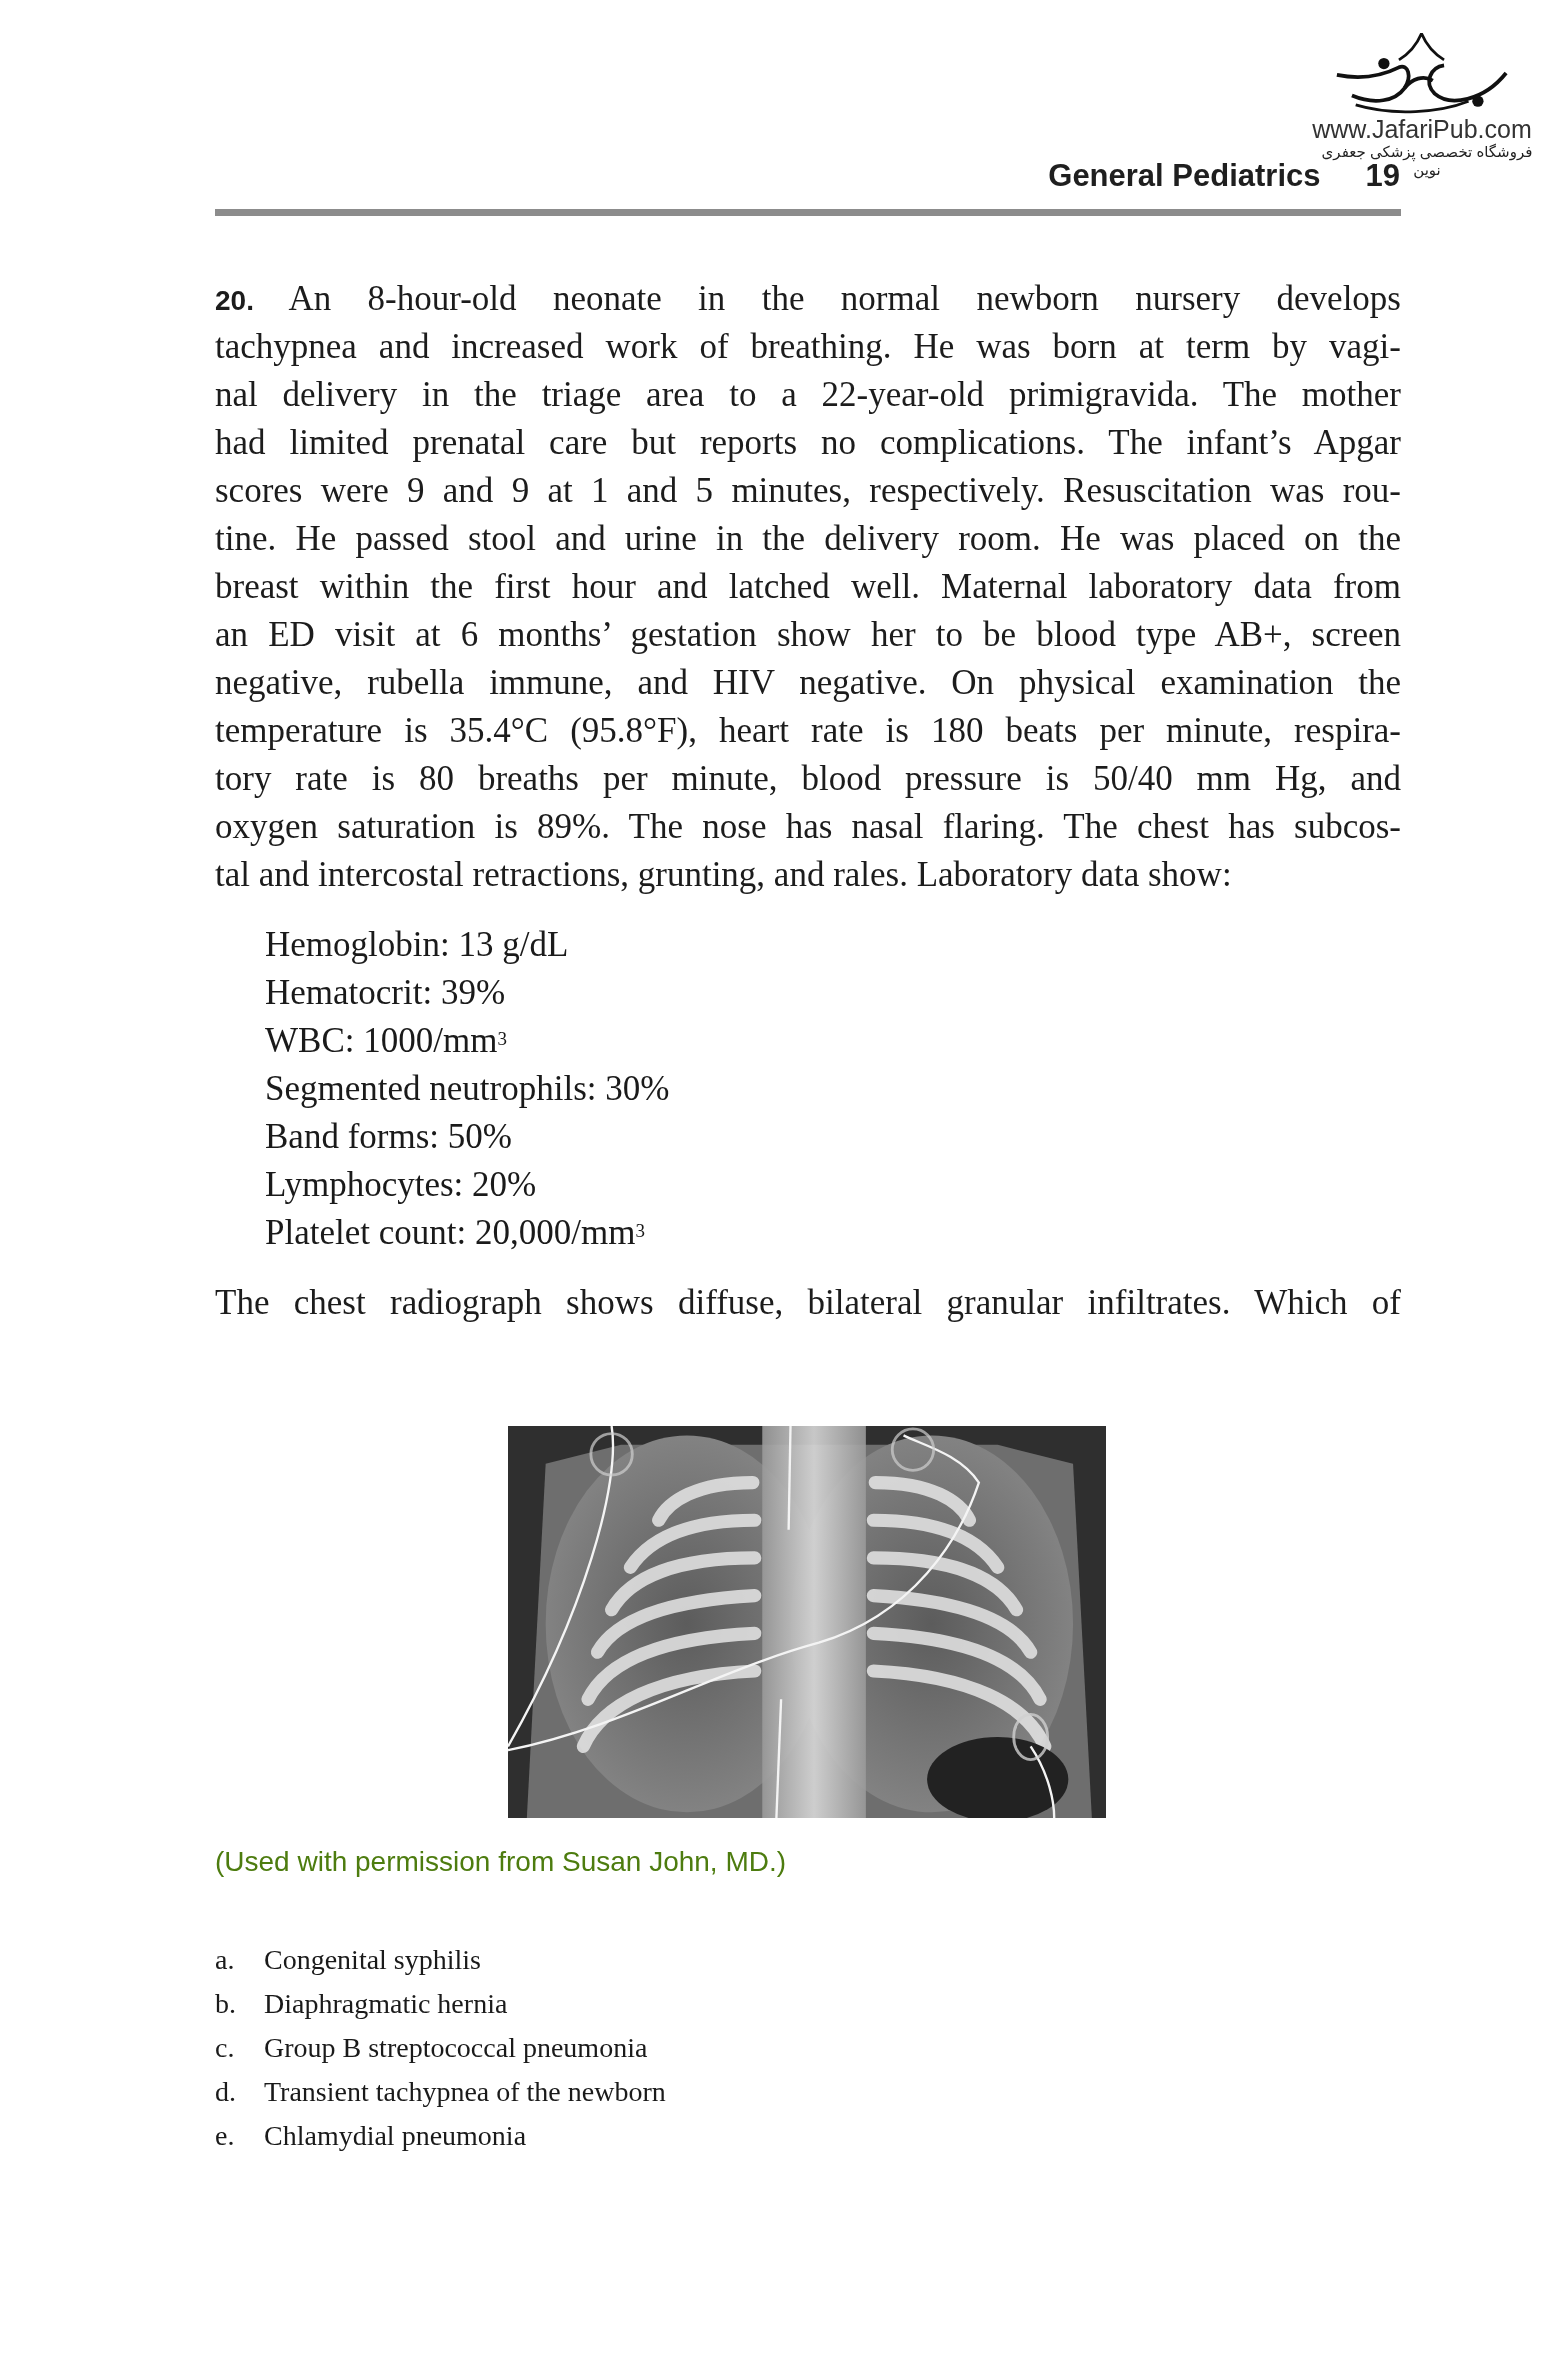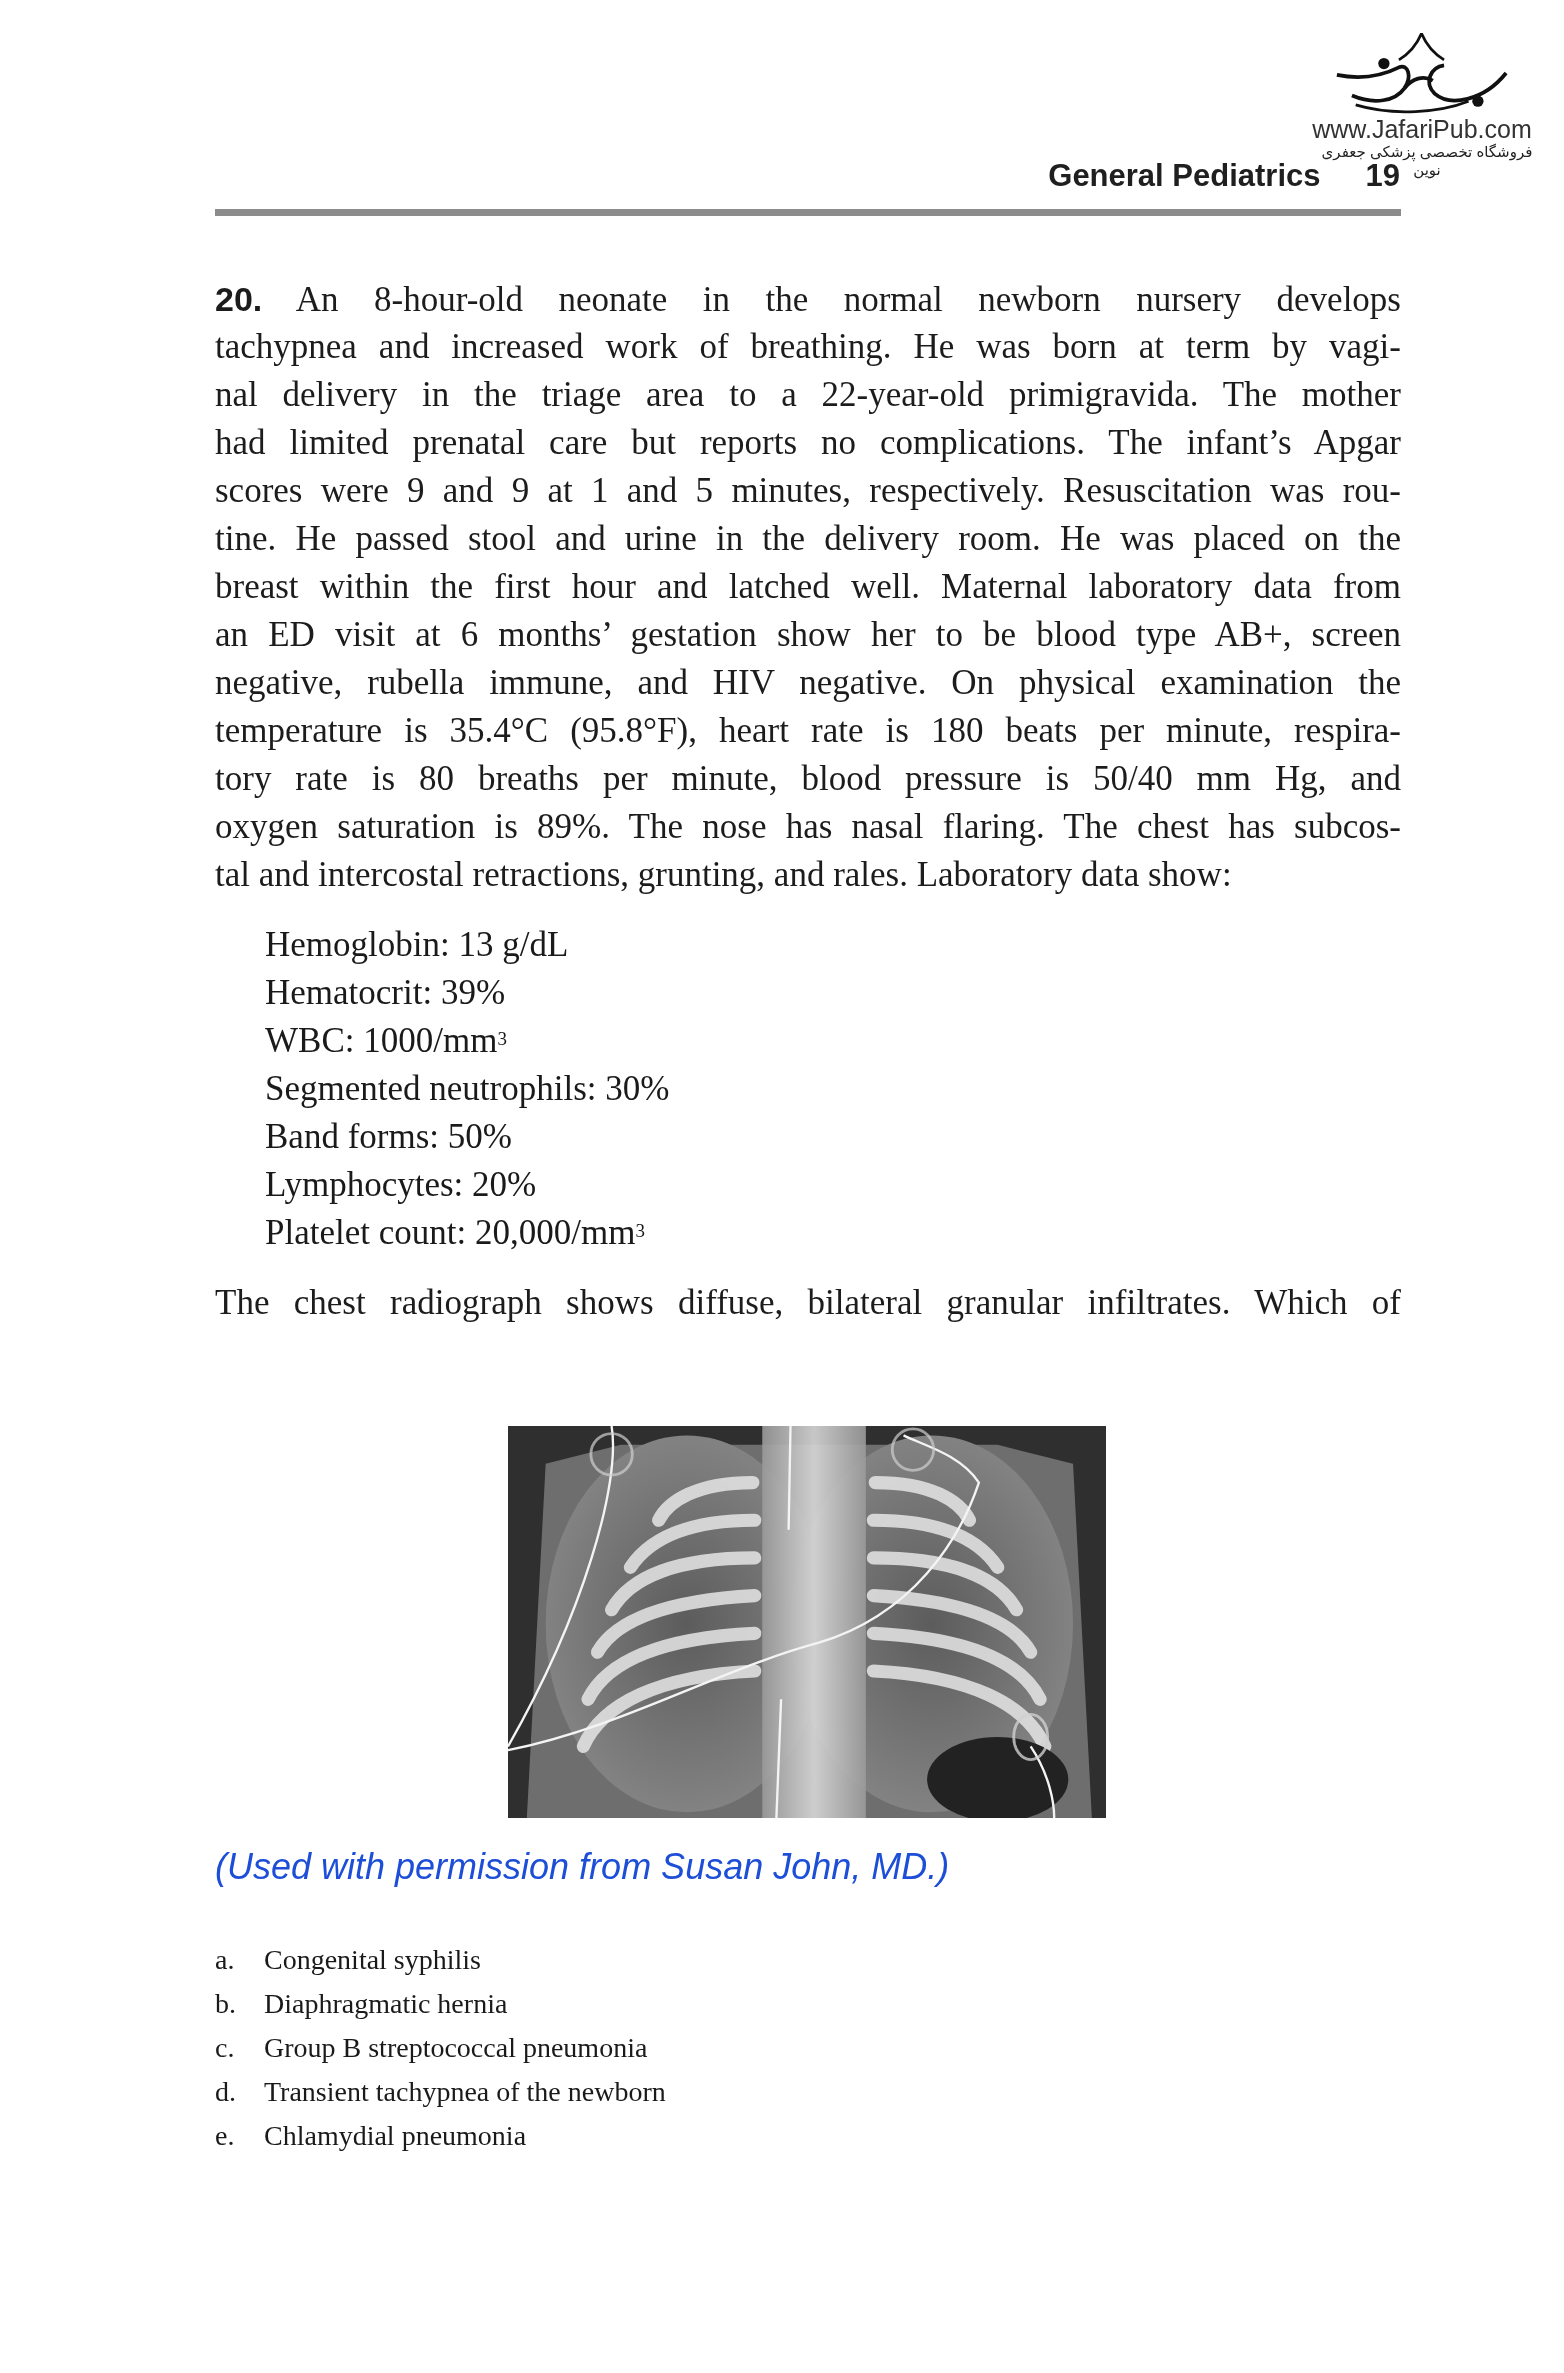--- a/index.html
+++ b/index.html
@@ -12,30 +12,30 @@
   #site-url { left:1309px; top:115px; width:226px; text-align:center; font-size:25px; color:#333; }
   #store-fa { left:1314px; top:143px; width:226px; text-align:center; font-size:15px; direction:rtl; color:#222; }
 
   #running-head { right:165px; top:158px; font-size:31px; font-weight:bold; color:#1f1f1f; white-space:nowrap; }
   #running-head .title { margin-right:45px; }
   #rule { left:215px; top:209px; width:1186px; height:6.6px; background:#8c8c8c; }
 
   .para { left:215px; width:1186px; font-size:35px; line-height:48px; text-align:justify; color:#1c1c1c; }
   .para .line { display:block; text-align:justify; text-align-last:justify; height:48px; white-space:nowrap; }
   .para .line.last { text-align-last:left; }
-  .qnum { font-family:"Liberation Sans","DejaVu Sans",sans-serif; font-weight:bold; font-size:34px;margin-top:28px; }
+  .qnum { font-family:"Liberation Sans","DejaVu Sans",sans-serif; font-weight:bold; font-size:28px;margin-top:28px; }
 
   #para1 { top:275px; }
   #labs { left:265px; top:921px; font-size:35px; line-height:48px; }
   #labs .lab { display:block; height:48px; white-space:nowrap; }
   #labs sup { font-size:19px; vertical-align:top; position:relative; top:-1.9px; }
   #para2 { top:1279px; }
 
   #xray { left:508px; top:1426px; width:598px; height:392px; background:#3a3a3a; overflow:hidden; }
-  #caption { left:215px; top:1846px; font-size:36px; font-style:italic; color:#1d4ed8; }
+  #caption { left:215px; top:1846px; font-size:28px; color:#4d7c0f; }
 
   #options { left:215px; top:1938px; font-size:28px; line-height:44px; }
   #options .opt { display:block; height:44px; white-space:nowrap; }
   #options .letter { display:inline-block; width:49px; }
 </style>
 </head>
 <body>
 
 <svg id="logo" class="abs" viewBox="0 0 220 100">
   <path d="M110 8 C104 22 96 30 86 36 M110 8 C116 22 124 30 134 36" stroke="#111" stroke-width="3" fill="none"></path>

